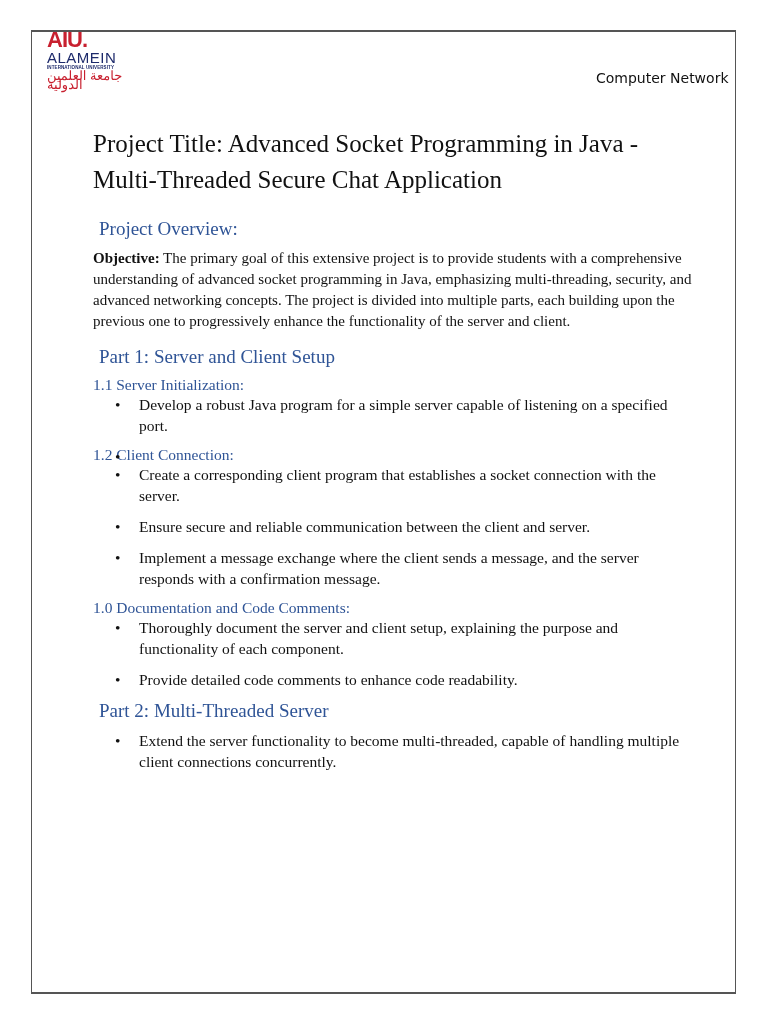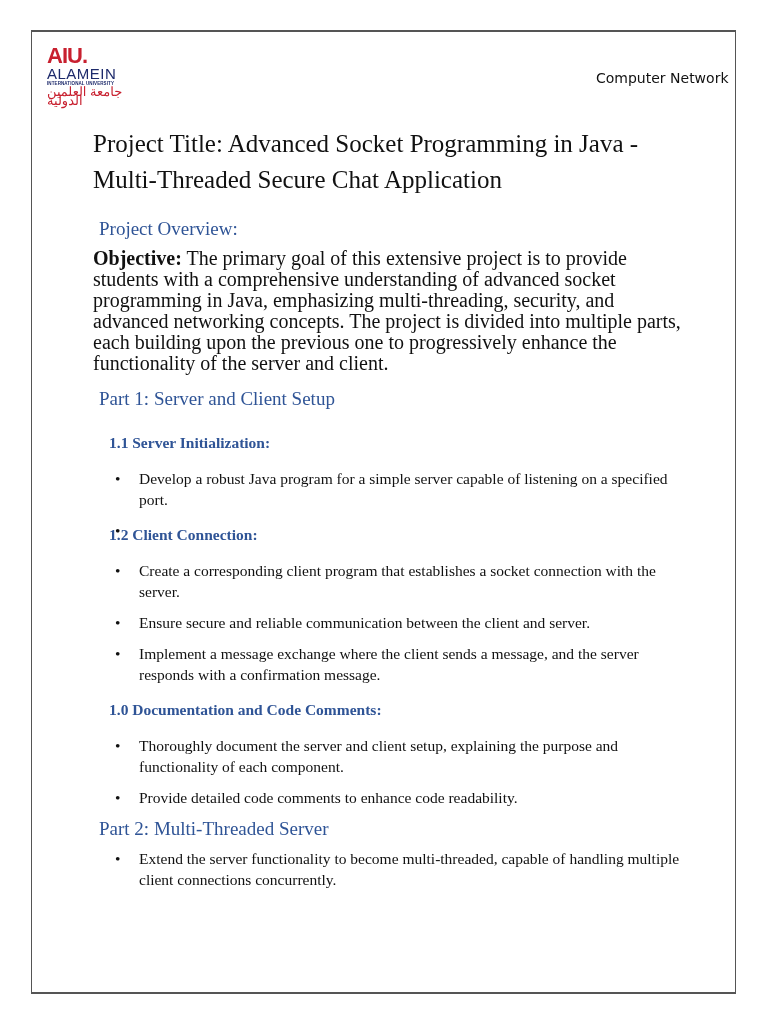--- a/index.html
+++ b/index.html
@@ -2,31 +2,31 @@
 <html><head>
   <meta charset="utf-8">
   <style>
     html, body { margin: 0; padding: 0; background: #ffffff; }
     body { width: 768px; height: 1024px; position: relative; overflow: hidden; }
     .page-frame {
       position: absolute; left: 31px; top: 30px; width: 705px; height: 964px;
       border: 1px solid #555; border-top: 2px solid #555; border-bottom: 2px solid #555;
       box-sizing: border-box; background: #fff;
     }
-    .logo { position: absolute; left: 47px; top: 46px; width: 90px; height: 56px; }
+    .logo { position: absolute; left: 47px; top: 30px; width: 90px; height: 56px; }
     .logo-mark { font-family: "Liberation Sans", sans-serif; font-weight: bold; color: #c8202f; font-size: 22px; line-height: 20px; letter-spacing: -1px; }
     .logo-name { font-family: "Liberation Sans", sans-serif; color: #1d2a6b; font-size: 15px; line-height: 15px; letter-spacing: 0.5px; }
     .logo-sub { font-family: "Liberation Sans", sans-serif; color: #1d2a6b; font-size: 4.5px; font-weight: bold; line-height: 6px; letter-spacing: 0.1px; }
     .logo-arabic { font-family: Liberation Sans, sans-serif; color: #c8202f; font-size: 13px; line-height: 9px; }
     .header-course { position: absolute; left: 596px; top: 70px; font-family: "DejaVu Sans", sans-serif; font-size: 14px; color: #111; }
     .content { position: absolute; left: 93px; top: 126px; width: 600px; font-family: "Liberation Serif", serif; color: #111; }
     .title { font-size: 25px; line-height: 36px; margin: 0 0 20px 0; font-weight: normal; color: #111; }
     .h-section { font-size: 19px; line-height: 22px; color: #2f5496; margin: 6px; font-weight: normal; }
-    .h-sub { font-size: 15.5px; line-height: 18px; color: #2f5496; margin: 16px; font-weight: bold; }
-    .para { font-size: 20px; line-height: 21px; margin: 8px 0 14px 0; }
+    .h-sub { font-size: 15.5px; line-height: 18px; color: #2f5496; margin: 0; font-weight: normal; }
+    .para { font-size: 15px; line-height: 21px; margin: 8px 0 14px 0; }
     .para b { font-weight: bold; }
     ul.bullets { list-style: none; margin: 0 0 6px 0; padding: 0; }
     ul.bullets li { position: relative; padding-left: 46px; font-size: 15.5px; line-height: 21px; margin-bottom: 10px; }
     ul.bullets li .bullet { position: absolute; left: 22px; top: 0; }
     .gap-s { height: 2px; }
   </style>
 </head>
 <body>
 
 <div class="page-frame"></div>

